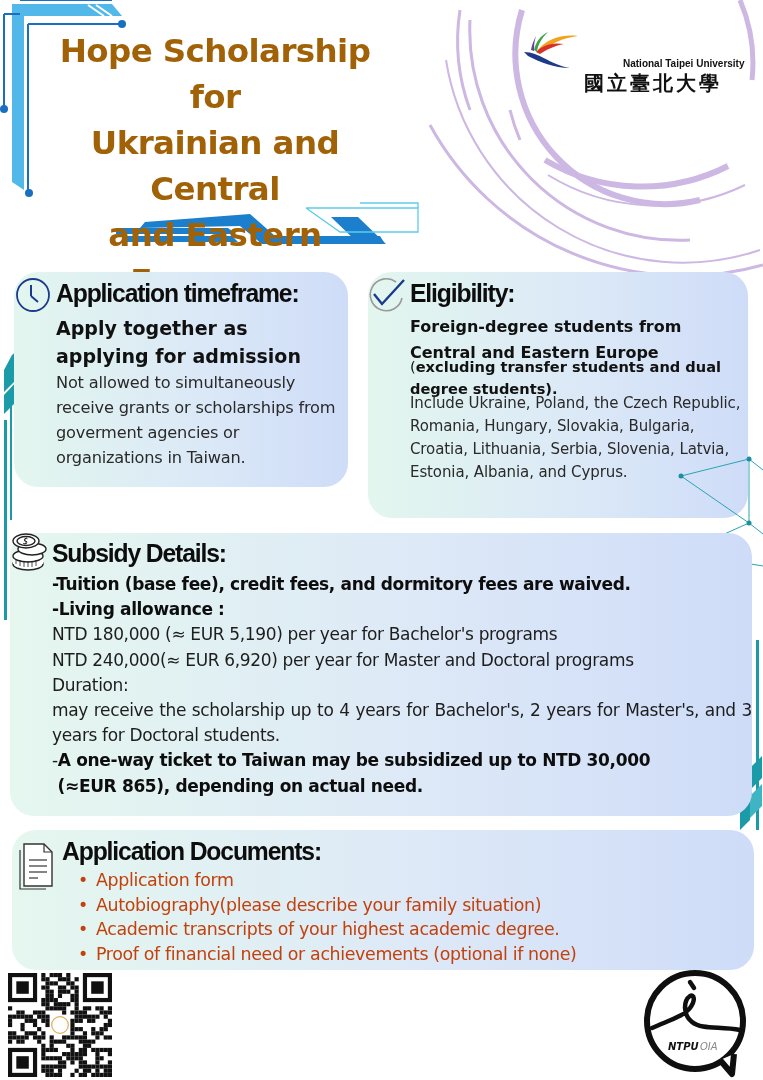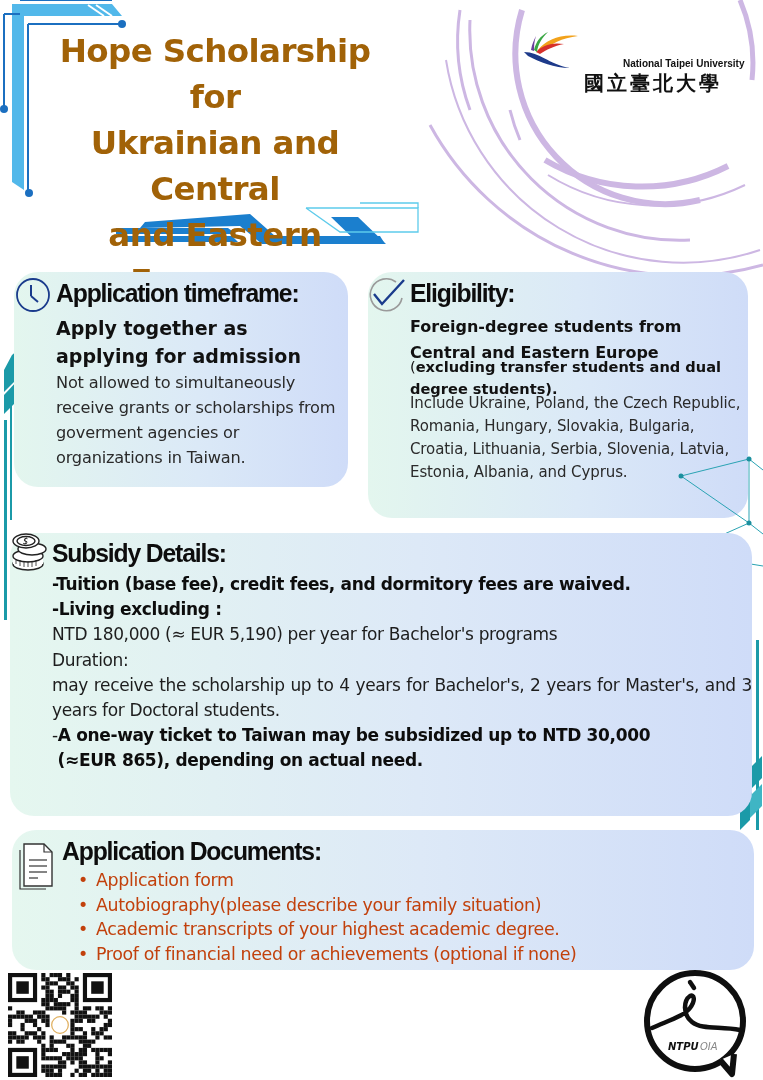--- a/index.html
+++ b/index.html
@@ -214,22 +214,23 @@
       <line x1="12" y1="28" x2="12" y2="34"></line>
       <line x1="16" y1="29" x2="16" y2="35"></line>
       <line x1="20" y1="29" x2="20" y2="35"></line>
       <line x1="24" y1="29" x2="24" y2="35"></line>
       <line x1="28" y1="28" x2="28" y2="34"></line>
   </g>
 </svg>
 <div class="h-card s-h">Subsidy Details:</div>
 <div class="s-lines">
   <div class="b">-Tuition (base fee), credit fees, and dormitory fees are waived.</div>
-  <div class="b">-Living excluding :</div>
+  <div class="b">-Living allowance :</div>
   <div>NTD 180,000 (≈ EUR 5,190) per year for Bachelor's programs</div>
+  <div>NTD 240,000(≈ EUR 6,920) per year for Master and Doctoral programs</div>
   <div>Duration:</div>
   <div class="just">may receive the scholarship up to 4 years for Bachelor's, 2 years for Master's, and 3 years for Doctoral students.</div>
   <div><span>-</span><span class="b">A one-way ticket to Taiwan may be subsidized up to NTD 30,000</span></div>
   <div class="b" style="white-space:pre"> (≈EUR 865), depending on actual need.</div>
 </div>
 
 <div class="card card-docs"></div>
 <svg class="abs" style="left:18px;top:840px" width="40" height="50">
   <path d="M 6 4 L 26 4 L 34 12 L 34 46 L 6 46 Z" fill="#fff" stroke="#333" stroke-width="1.4"></path>
   <path d="M 2 10 L 2 49 L 28 49" fill="none" stroke="#333" stroke-width="1.2"></path>

